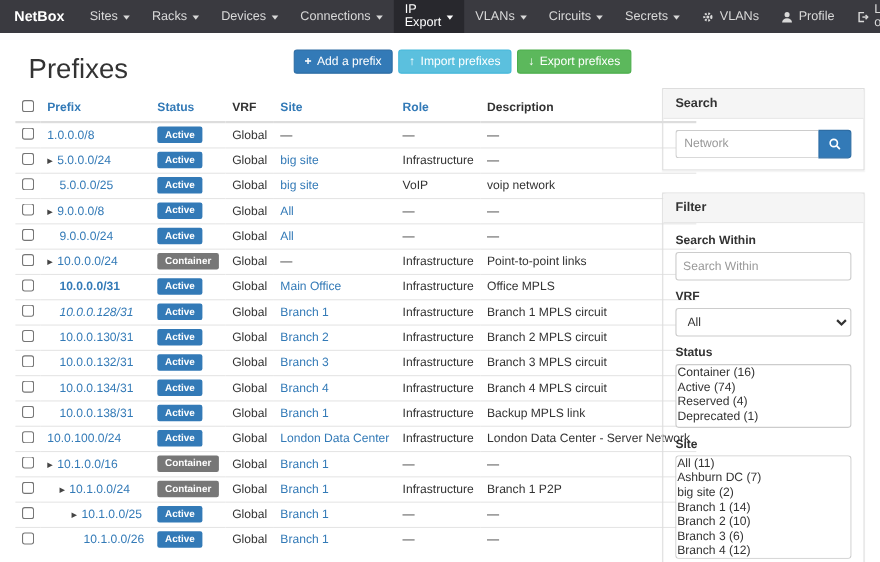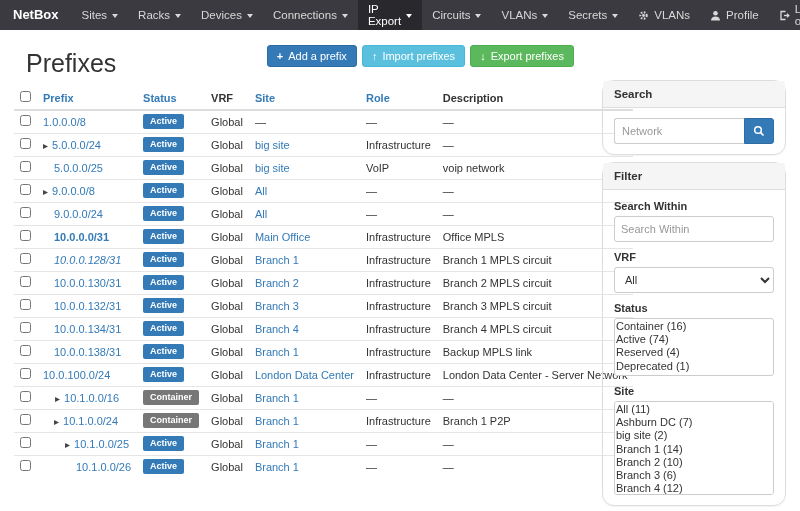--- a/index.html
+++ b/index.html
@@ -40,21 +40,21 @@
   .col-prefix{width:86px}.col-status{width:56px}.col-vrf{width:54px}.col-site{width:118px}.col-role{width:76px}
   .row-arrow{color:#444;margin-right:4px;font-size:10px}
   .badge-status{display:inline-block;color:#fff;font-size:9px;font-weight:bold;padding:2px 7px;
     border-radius:2px;line-height:1.2}
   .badge-primary{background:#337ab7}
   .badge-default{background:#777}
   input[type=checkbox]{width:11px;height:11px}
 
   
   .sidebar{width:184px;flex:none;padding-top:50px}
-  .panel{border:1px solid #ddd;border-radius:12px;margin-bottom:7px;box-shadow:0 1px 1px rgba(0,0,0,.05)}
+  .panel{border:1px solid #ddd;border-radius:0;margin-bottom:20px;box-shadow:0 1px 1px rgba(0,0,0,.05)}
   .panel-heading{background:#f5f5f5;border-bottom:1px solid #ddd;border-radius:3px 3px 0 0;
     padding:7px 11px;font-weight:bold;font-size:11.5px;color:#333}
   .panel-body{padding:10px 11px}
   .input-group{display:flex}
   .input-group input{flex:1;min-width:0;height:26px;border:1px solid #ccc;border-right:none;
     border-radius:3px 0 0 3px;padding:0 7px;font-size:11px;font-family:inherit;color:#555}
   .btn-search{width:30px;height:26px;flex:none;background:#337ab7;border:1px solid #2e6da4;
     border-radius:0 3px 3px 0;color:#fff;display:flex;align-items:center;justify-content:center;cursor:pointer}
   .filter-label{display:block;font-weight:bold;margin:9px 0 4px;font-size:11px}
   #filter-body .filter-label:first-child{margin-top:0}
@@ -86,25 +86,25 @@
       </li>
       <li>
         <span>Connections</span>
         <span class="caret"></span>
       </li>
       <li class="active">
         <span>IP Export</span>
         <span class="caret"></span>
       </li>
       <li>
+        <span>VLANs</span>
+        <span class="caret"></span>
+      </li>
+      <li>
         <span>Circuits</span>
-        <span class="caret"></span>
-      </li>
-      <li>
-        <span>VLANs</span>
         <span class="caret"></span>
       </li>
       <li>
         <span>Secrets</span>
         <span class="caret"></span>
       </li>
     </ul>
   <ul class="nav-list nav-right" id="nav-right">
       <li>
         <span class="nav-ico">
@@ -211,20 +211,29 @@
             <td class="col-check"><input type="checkbox" style=""></td>
             <td style="padding-left: 17px;"><a>9.0.0.0/24</a></td>
             <td><span class="badge-status badge-primary">Active</span></td>
             <td>Global</td>
             <td><a>All</a></td>
             <td>—</td>
             <td>—</td>
           </tr>
           <tr>
             <td class="col-check"><input type="checkbox" style=""></td>
+            <td style="padding-left: 6px;"><span class="row-arrow">▸</span><a>10.0.0.0/24</a></td>
+            <td><span class="badge-status badge-default">Container</span></td>
+            <td>Global</td>
+            <td>—</td>
+            <td>Infrastructure</td>
+            <td>Point-to-point links</td>
+          </tr>
+          <tr>
+            <td class="col-check"><input type="checkbox" style=""></td>
             <td style="padding-left: 17px; font-weight: bold;"><a>10.0.0.0/31</a></td>
             <td><span class="badge-status badge-primary">Active</span></td>
             <td>Global</td>
             <td><a>Main Office</a></td>
             <td>Infrastructure</td>
             <td>Office MPLS</td>
           </tr>
           <tr>
             <td class="col-check"><input type="checkbox" style=""></td>
             <td style="padding-left: 17px; font-style: italic;"><a>10.0.0.128/31</a></td>
@@ -274,21 +283,21 @@
             <td class="col-check"><input type="checkbox" style=""></td>
             <td style="padding-left: 6px;"><a>10.0.100.0/24</a></td>
             <td><span class="badge-status badge-primary">Active</span></td>
             <td>Global</td>
             <td><a>London Data Center</a></td>
             <td>Infrastructure</td>
             <td>London Data Center - Server Network</td>
           </tr>
           <tr>
             <td class="col-check"><input type="checkbox" style=""></td>
-            <td style="padding-left: 6px; text-align: center;"><span class="row-arrow">▸</span><a>10.1.0.0/16</a></td>
+            <td style="padding-left: 6px;"><span class="row-arrow">▸</span><a>10.1.0.0/16</a></td>
             <td><span class="badge-status badge-default">Container</span></td>
             <td>Global</td>
             <td><a>Branch 1</a></td>
             <td>—</td>
             <td>—</td>
           </tr>
           <tr>
             <td class="col-check"><input type="checkbox" style=""></td>
             <td style="padding-left: 17px;"><span class="row-arrow">▸</span><a>10.1.0.0/24</a></td>
             <td><span class="badge-status badge-default">Container</span></td>

